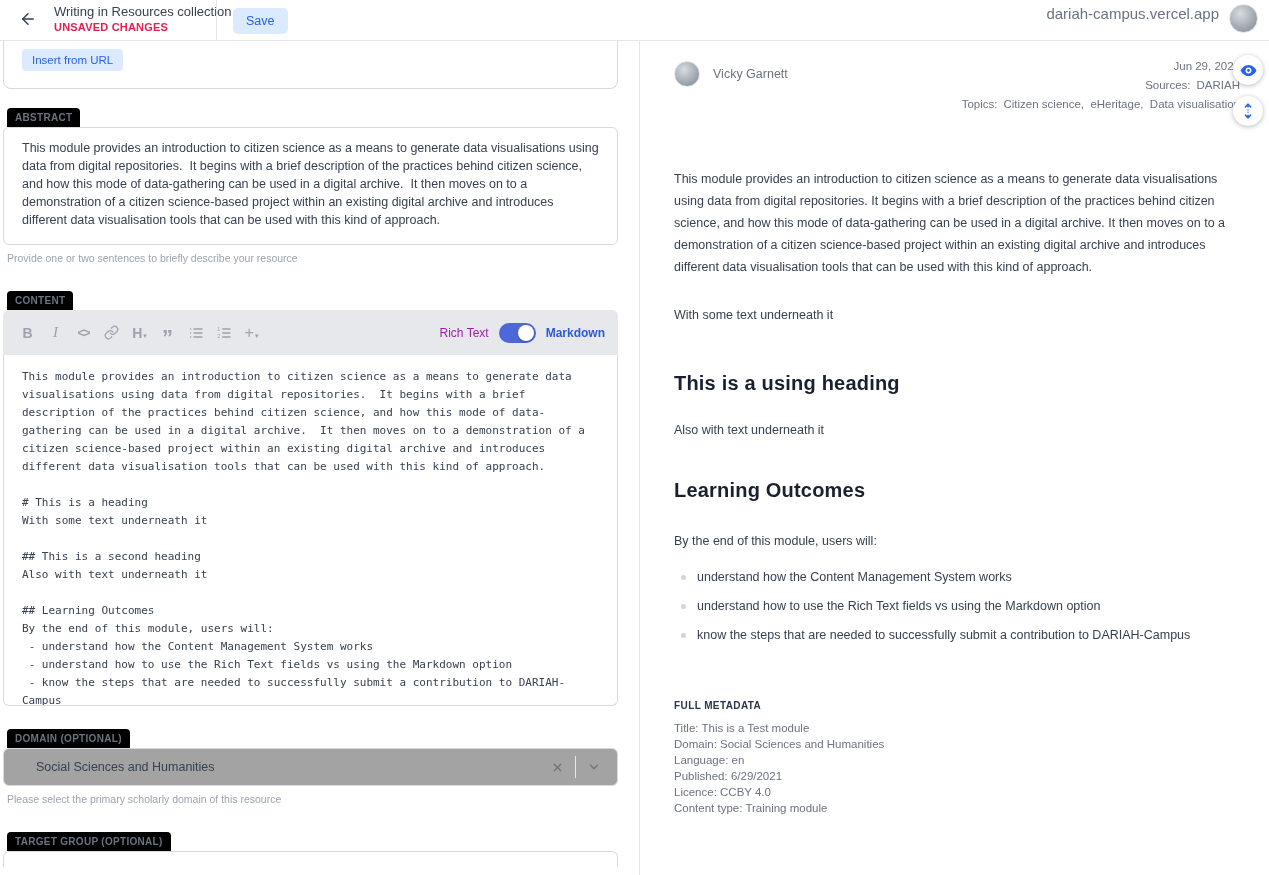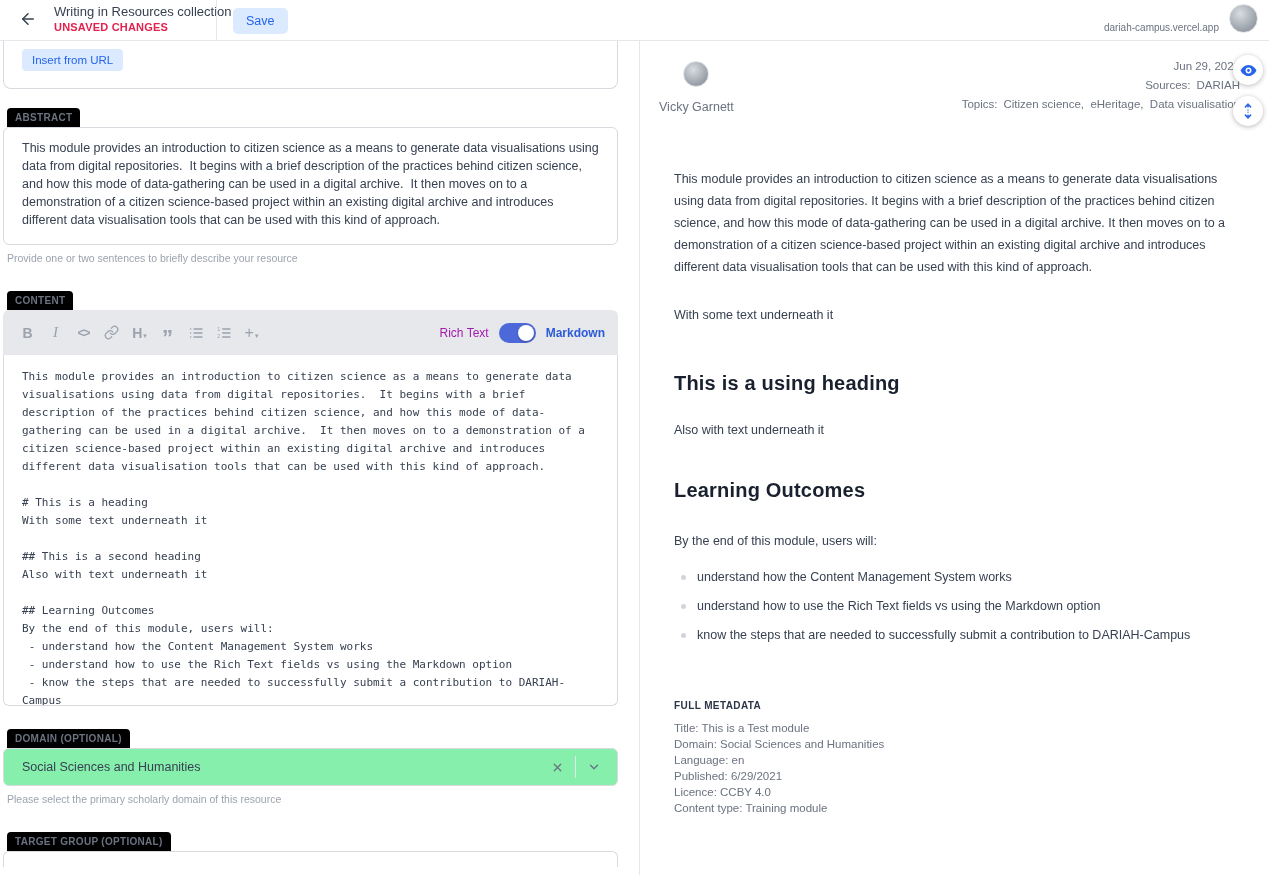--- a/index.html
+++ b/index.html
@@ -15,21 +15,21 @@
     background:#fff; border-bottom:1px solid #E5E7EB; z-index:30; }
   .topbar-left { position:absolute; left:16px; top:4px; display:flex; align-items:center; gap:14px; }
   .back-btn { background:none; border:none; width:24px; height:24px; display:flex;
     align-items:center; justify-content:center; color:#374151; cursor:pointer; }
   .title-block { display:flex; flex-direction:column; gap:2px; }
   .page-title { font-size:13px; color:#374151; }
   .unsaved { font-size:11px; font-weight:700; color:#E2224E; letter-spacing:.2px; }
   .topbar-divider { position:absolute; left:216px; top:0; width:1px; height:40px; background:#E5E7EB; }
   .save-btn { position:absolute; left:233px; top:8px; background:#DBEAFE; color:#2563EB;
     font-size:12.5px; font-family:inherit; padding:6px 13px; border-radius:5px; border:none; cursor:pointer; }
-  .site { position:absolute; right:50px; top:22px; font-size:10px; color:#6B7280; }
+  .site { position:absolute; right:50px; top:5px; font-size:15px; color:#6B7280; }
   .avatar { border-radius:50%;
     background: radial-gradient(circle at 38% 32%, #d9dde2 0%, #aeb4bc 45%, #7d848e 100%);
     border:1px solid #e3e5e8; }
   .avatar-sm { position:absolute; right:11px; top:4px; width:29px; height:29px; }
 
   
   .left-panel { position:absolute; top:41px; left:0; width:640px; bottom:0;
     border-right:1px solid #E5E7EB; overflow:hidden; background:#fff;
     padding:0 21px 0 3px; }
   .top-box { height:48px; border:1px solid #D7DADF; border-top:none;
@@ -61,32 +61,32 @@
   .toggle { width:37px; height:20px; border-radius:10px; background:#4D68D8;
     position:relative; border:none; cursor:pointer; }
   .toggle-knob { position:absolute; right:2px; top:2px; width:16px; height:16px;
     border-radius:50%; background:#fff; box-shadow:0 1px 2px rgba(0,0,0,.25); }
   .markdown-label { font-size:12px; font-weight:700; color:#2B5BD7; }
   .content-box { border:1px solid #D7DADF; border-top:none; border-radius:0 0 6px 6px;
     padding:13px 18px; font-family:"DejaVu Sans Mono",monospace; font-size:11px;
     line-height:18px; white-space:pre-wrap; color:#374151; height:351px; overflow:hidden; }
   .section-domain { margin-top:22px; }
   .select-box { border:1px solid #D7DADF; border-radius:6px; height:38px;
-    display:flex; align-items:center; padding:0 12px 0 18px; background:#86efac; }
+    display:flex; align-items:center; padding:0 12px 0 32px; background:#a3a3a3; }
   .select-value { font-size:12.5px; color:#374151; flex:1; }
   .sel-icon-btn { background:none; border:none; color:#6B7280; width:22px; height:22px;
     display:flex; align-items:center; justify-content:center; cursor:pointer; }
   .select-divider { width:1px; height:22px; background:#E5E7EB; margin:0 7px; }
   .section-target { margin-top:26px; }
   .target-box { border:1px solid #D7DADF; border-bottom:none; border-radius:6px 6px 0 0; height:16px; }
 
   
   .right-panel { position:absolute; top:41px; left:641px; right:0; bottom:0;
     overflow:hidden; background:#fff; }
-  .preview-user { position:absolute; top:20px; left:18px; display:flex; align-items:center; gap:13px;flex-direction:column; }
+  .preview-user { position:absolute; top:20px; left:33px; display:flex; align-items:center; gap:13px; }
   .avatar-md { width:26px; height:26px; }
   .preview-author { font-size:12.5px; color:#6B7280; }
   .preview-meta { position:absolute; top:16px; right:29px; text-align:right;
     font-size:11.5px; color:#6B7280; z-index:1; }
   .meta-row { line-height:19px; white-space:pre; }
   .meta-row .val { margin-left:6px; }
   .pv-btn { position:absolute; right:6px; width:30px; height:30px; border-radius:50%;
     background:#fff; border:none; box-shadow:0 1px 5px rgba(0,0,0,.28);
     display:flex; align-items:center; justify-content:center; cursor:pointer; z-index:5; }
   .pv-btn-eye { top:14px; }

